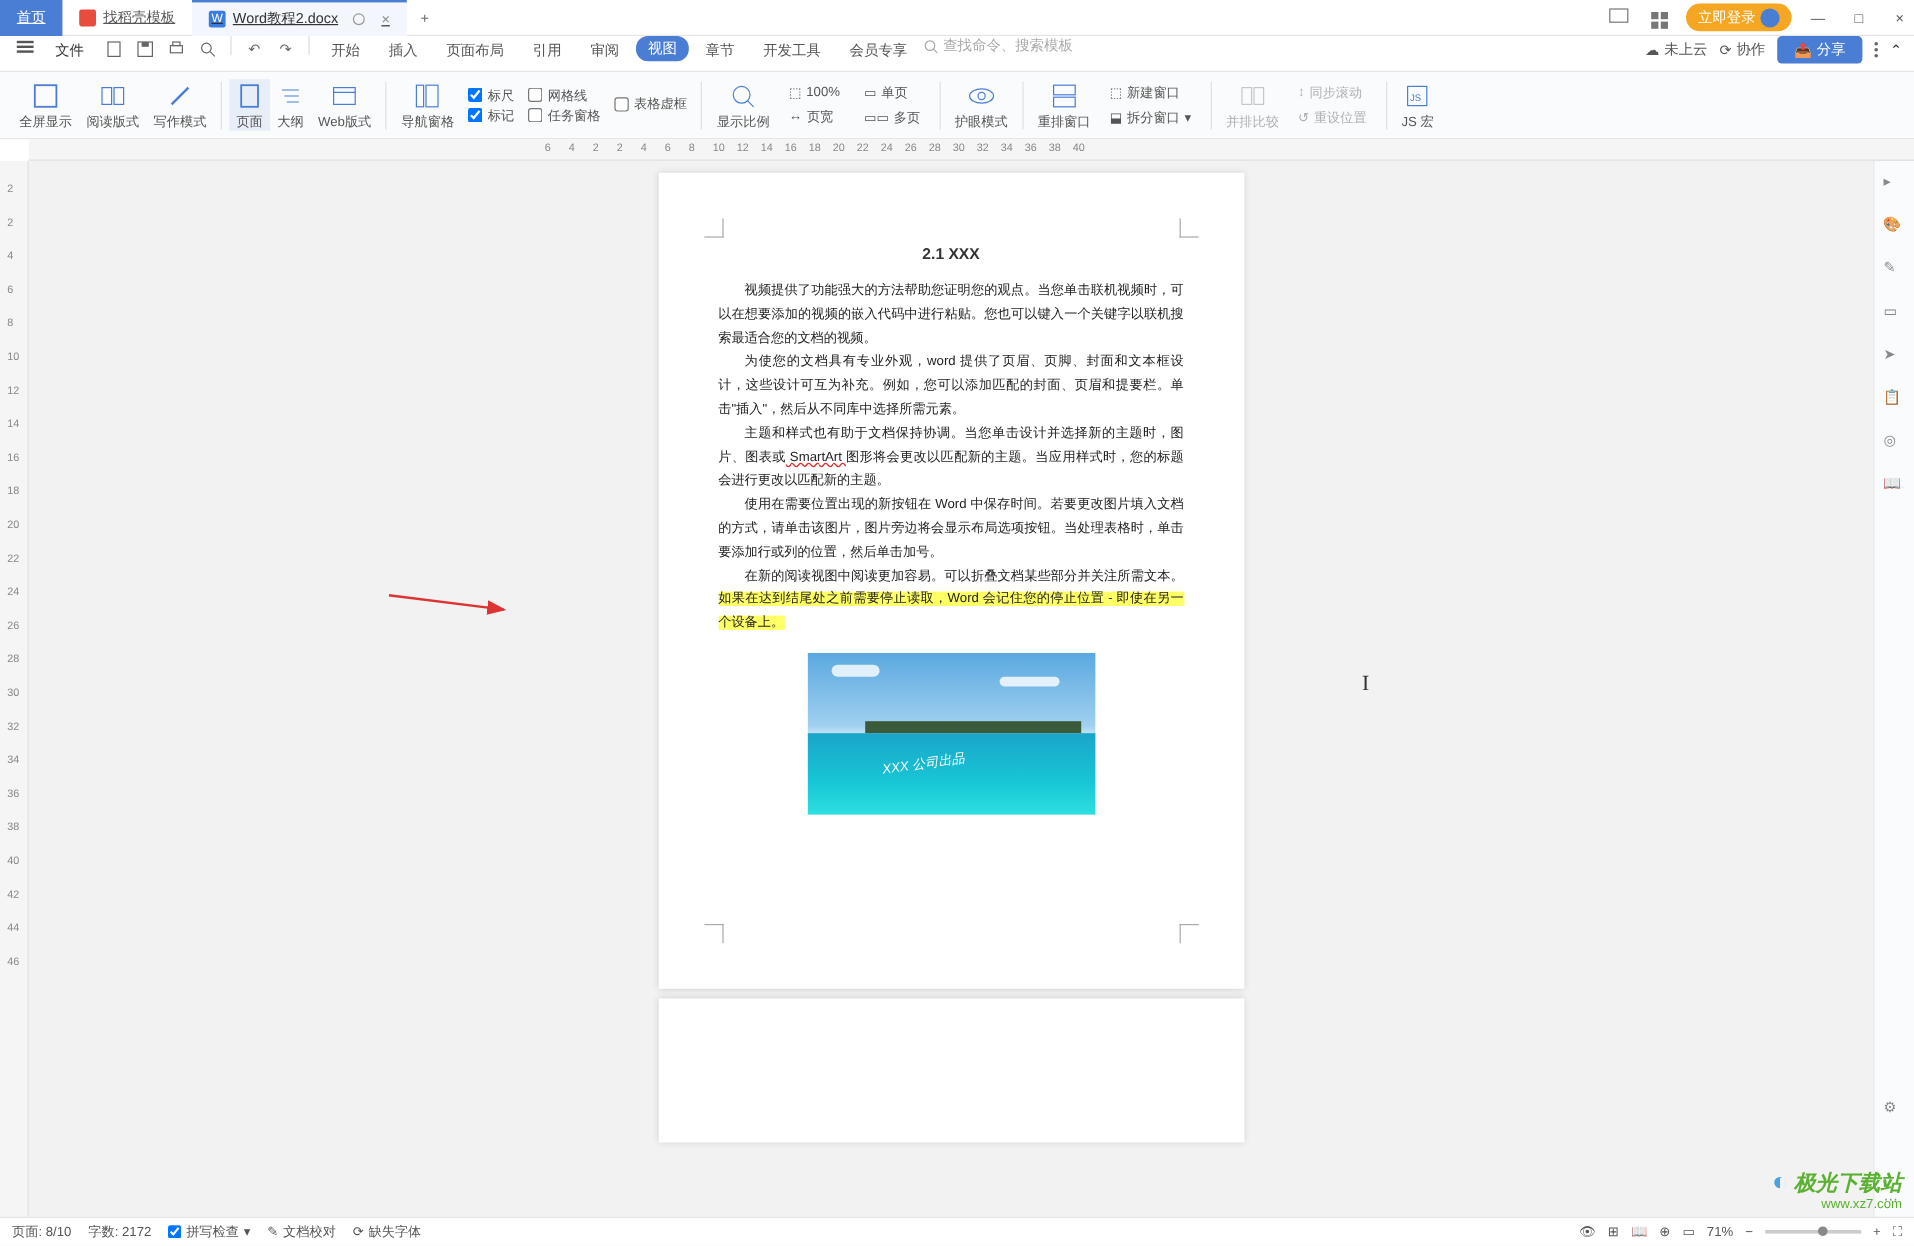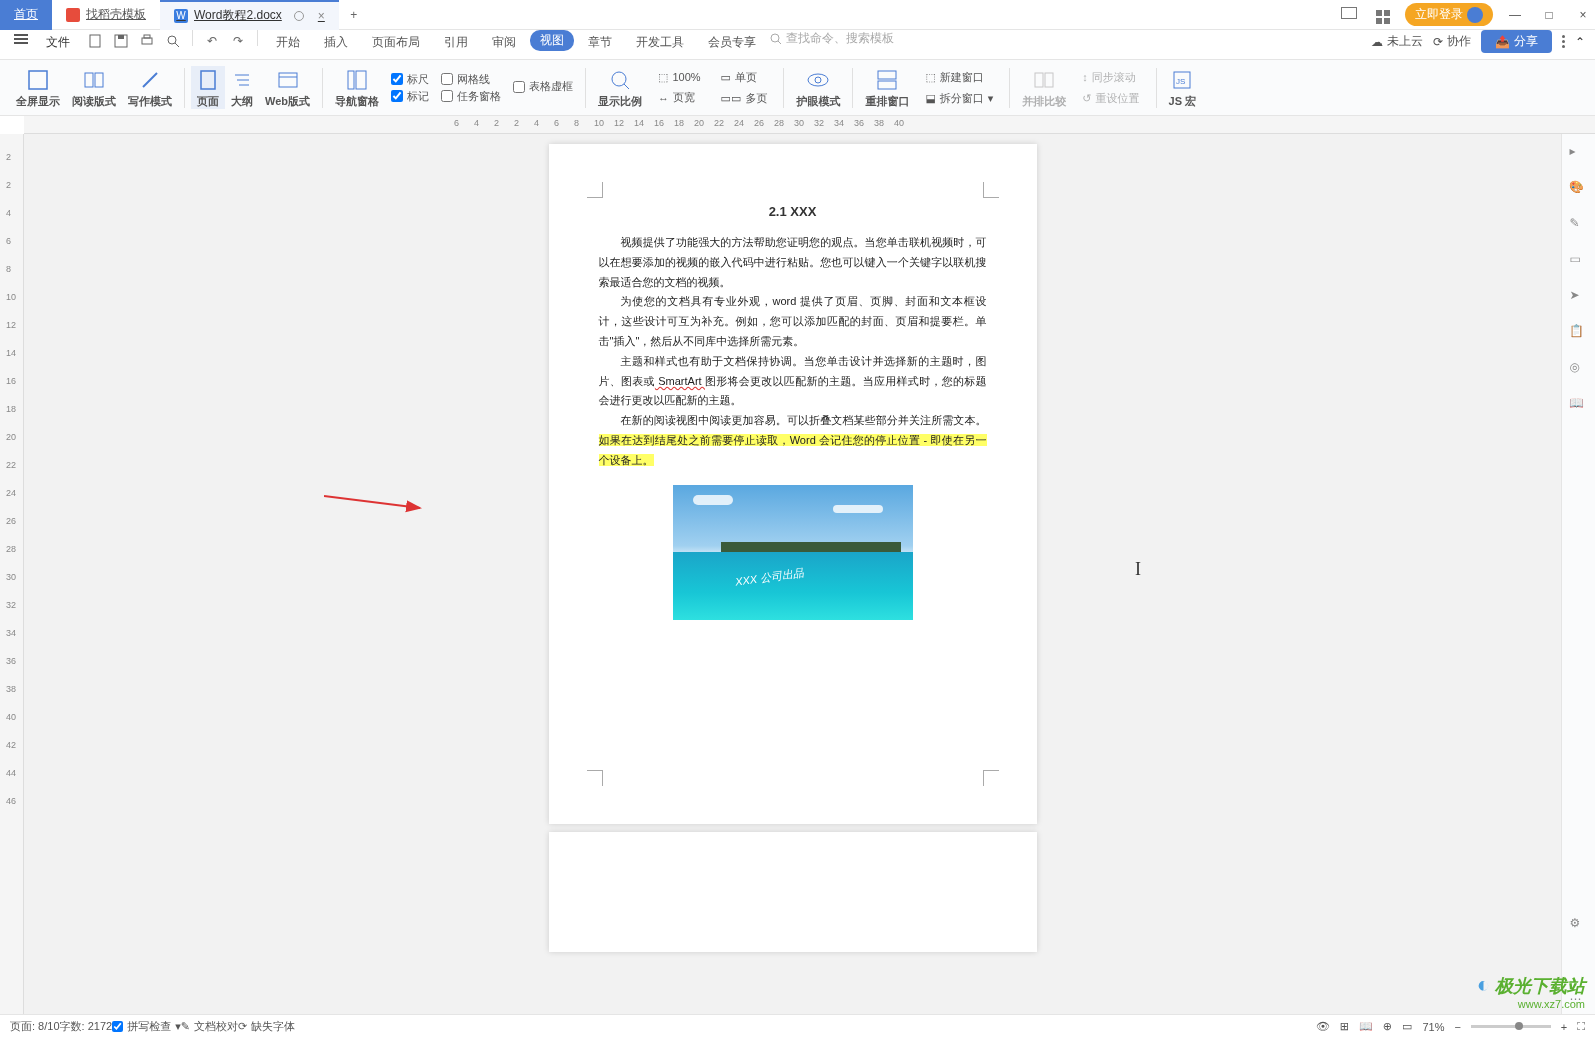--- a/index.html
+++ b/index.html
@@ -37,21 +37,21 @@
 .menubar-right { margin-left: auto; display: flex; align-items: center; gap: 10px; }
 .cloud-badge { display:flex;align-items:center;gap:4px;color:#555;}
 .share-btn { background: #4a7dd4; color: #fff; padding: 3px 14px; border-radius: 4px; display:flex;align-items:center;gap:4px;}
 .dots-vert{display:flex;flex-direction:column;gap:2px;}
 .dots-vert span{width:3px;height:3px;border-radius:50%;background:#666;}
 
 
 .ribbon { height: 56px; display: flex; align-items: center; padding: 0 10px; border-bottom: 1px solid #e5e5e5; background:#fafbfc;}
 .rgroup { display: flex; flex-direction: column; align-items: center; padding: 0 6px; cursor:pointer;}
 .rgroup .ricon { height: 28px; display: flex; align-items: center; justify-content: center; color: #4a7dd4; }
-.rgroup .rlabel { font-size: 11px; color: #555; margin-top: 0; font-weight: bold;}
+.rgroup .rlabel { font-size: 11px; color: #555; margin-top: 0;}
 .rgroup.active{background:#e8eef8;}
 .rsep { width: 1px; height: 40px; background: #e0e0e0; margin: 0 6px; }
 .rcol{display:flex;flex-direction:column;gap:2px;padding:0 6px;}
 .rchk{display:flex;align-items:center;gap:4px;font-size:11px;color:#555;}
 .rchk input{width:12px;height:12px;}
 .rbtn{display:flex;align-items:center;gap:4px;font-size:11px;color:#555;padding:2px 4px;}
 svg{display:block;}
 
 
 .ruler-h { height: 18px; background: #f5f5f5; border-bottom: 1px solid #ddd; position: relative; margin-left: 24px; font-size:9px;color:#888;}
@@ -83,21 +83,21 @@
 .c2{top:20px;right:30px;width:50px;height:8px;}
 .watermark{position:absolute;bottom:35px;left:62px;color:#fff;font-size:11px;transform:rotate(-8deg);font-style:italic;}
 .arrow { position: absolute; top: 360px; left: 300px; width: 100px; height: 20px; pointer-events:none;}
 .cursor-i{position:absolute;top:425px;right:420px;font-size:18px;color:#333;font-family:serif;}
 
 
 .rpanel { width: 34px; background: #fafbfc; border-left: 1px solid #e5e5e5; display: flex; flex-direction: column; align-items: center; gap: 18px; padding-top: 10px; }
 .rpanel .ricon2 { width: 18px; height: 18px; color: #888; cursor:pointer;}
 
 
-.statusbar { height: 24px; border-top: 1px solid #e5e5e5; display: flex; align-items: center; padding: 0 10px; gap: 0; font-size: 11px; color: #555; background:#fff;position:absolute;bottom:0;left:0;right:0;}
+.statusbar { height: 24px; border-top: 1px solid #e5e5e5; display: flex; align-items: center; padding: 0 10px; gap: 14px; font-size: 11px; color: #555; background:#fff;position:absolute;bottom:0;left:0;right:0;}
 .statusbar .sr { margin-left: auto; display: flex; align-items: center; gap: 10px; }
 .sitem{display:flex;align-items:center;gap:4px;cursor:pointer;}
 .sitem input{width:11px;height:11px;}
 .zoom-slider{width:80px;height:3px;background:#ccc;position:relative;}
 .zoom-slider .thumb{position:absolute;top:-3px;left:55%;width:8px;height:8px;background:#888;border-radius:50%;}
 
 
 .brand-wm{position:absolute;bottom:28px;right:10px;text-align:right;}
 .brand-wm .logo{font-size:18px;font-weight:bold;color:#5ab030;font-style:italic;}
 .brand-wm .url{font-size:11px;color:#5ab030;}
@@ -415,20 +415,21 @@
     <div style="display:flex;flex-direction:column;align-items:center;">
     <div class="page">
       <div class="corner tl"></div>
       <div class="corner tr"></div>
       <div class="corner bl"></div>
       <div class="corner br"></div>
       <div class="doc-h2">2.1 XXX</div>
       <p class="doc-p">视频提供了功能强大的方法帮助您证明您的观点。当您单击联机视频时，可以在想要添加的视频的嵌入代码中进行粘贴。您也可以键入一个关键字以联机搜索最适合您的文档的视频。</p>
       <p class="doc-p">为使您的文档具有专业外观，word 提供了页眉、页脚、封面和文本框设计，这些设计可互为补充。例如，您可以添加匹配的封面、页眉和提要栏。单击"插入"，然后从不同库中选择所需元素。</p>
       <p class="doc-p"><span>主题和样式也有助于文档保持协调。当您单击设计并选择新的主题时，图片、图表或</span><span class="sq-err"> SmartArt </span><span>图形将会更改以匹配新的主题。当应用样式时，您的标题会进行更改以匹配新的主题。</span></p>
+      <p class="doc-p">使用在需要位置出现的新按钮在 Word 中保存时间。若要更改图片填入文档的方式，请单击该图片，图片旁边将会显示布局选项按钮。当处理表格时，单击要添加行或列的位置，然后单击加号。</p>
       <p class="doc-p"><span>在新的阅读视图中阅读更加容易。可以折叠文档某些部分并关注所需文本。</span><span class="hl">如果在达到结尾处之前需要停止读取，Word 会记住您的停止位置 - 即使在另一个设备上。</span></p>
       <div class="doc-img">
         <div class="sky"></div>
             <div class="cloud c1"></div>
             <div class="cloud c2"></div>
         <div class="island"></div>
             <div class="sea"></div>
         <div class="watermark">XXX 公司出品</div>
       </div>
     </div>

